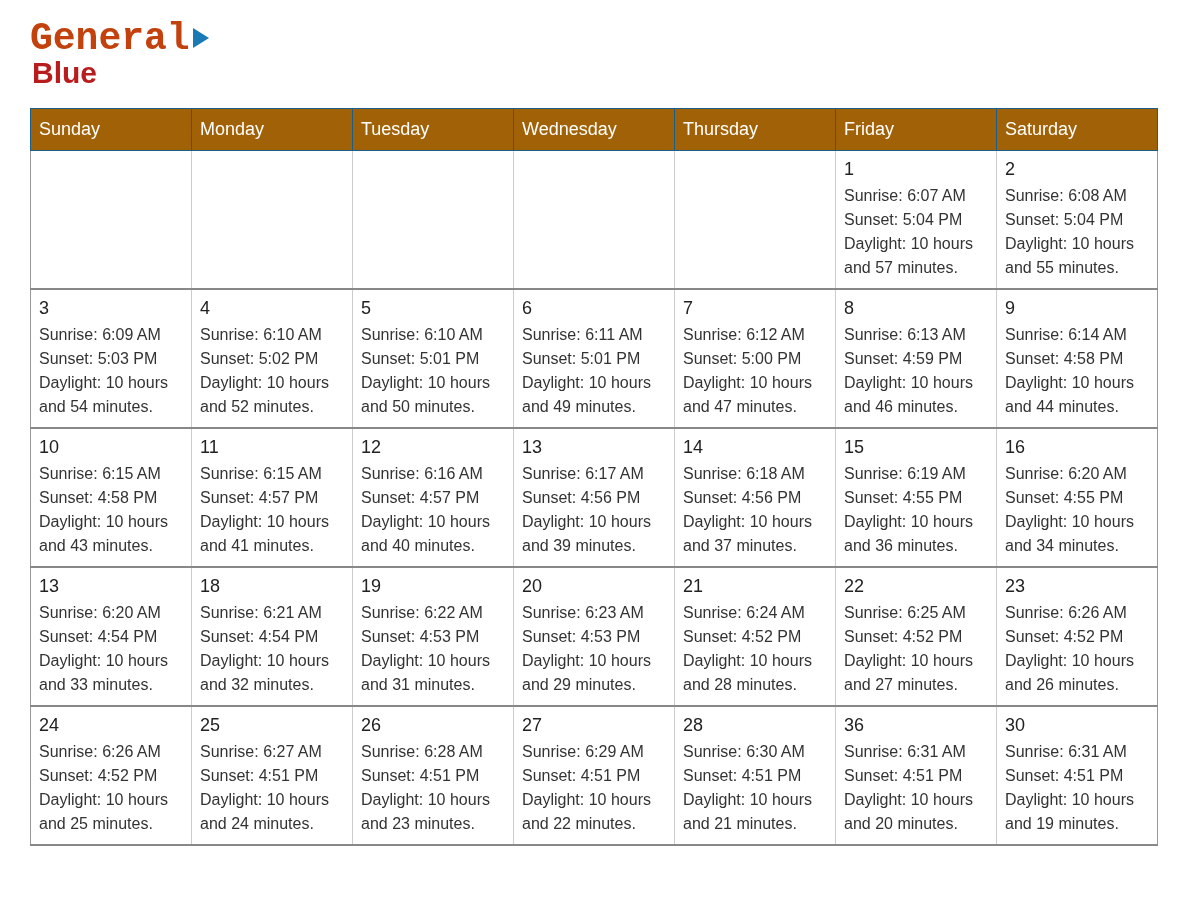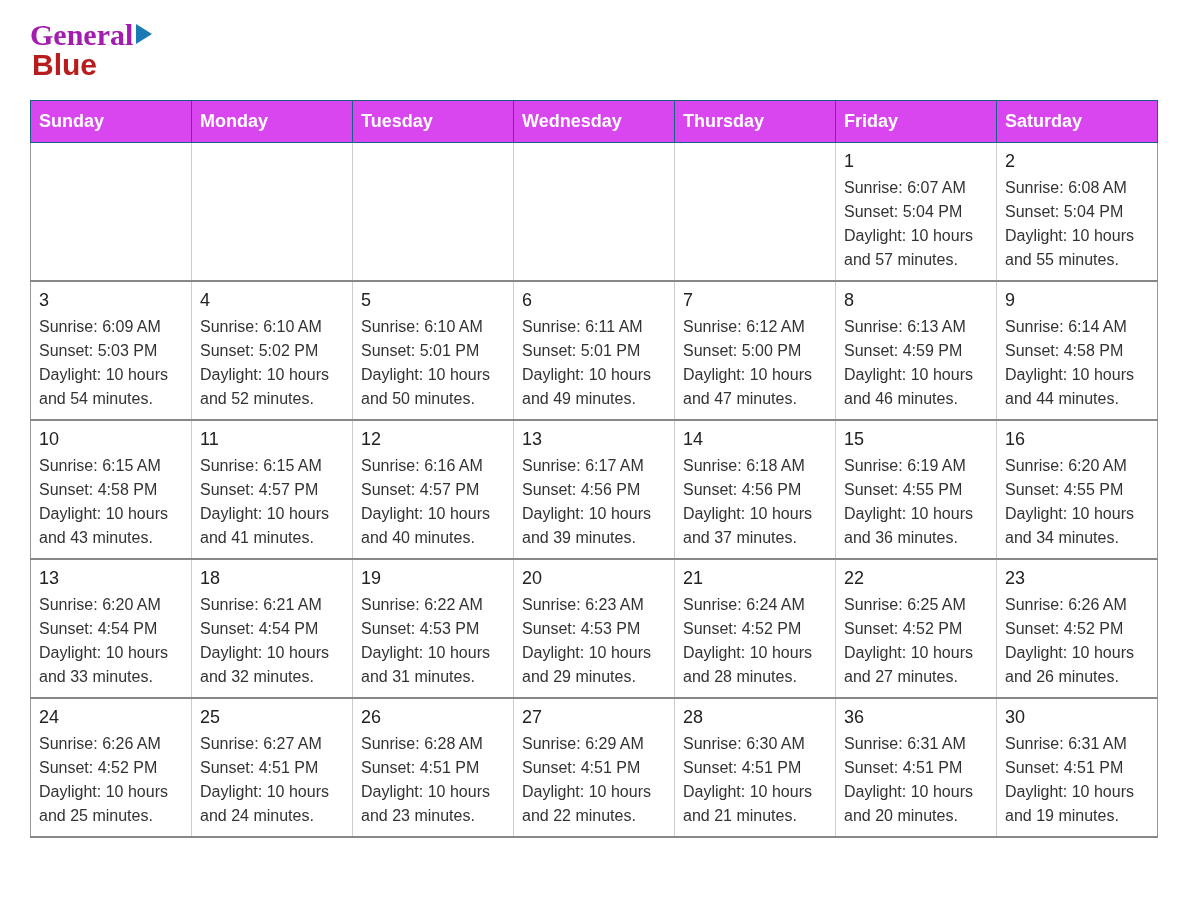--- a/index.html
+++ b/index.html
@@ -29,25 +29,25 @@
       font-size: 22px;
       color: #444;
       margin-top: 4px;
     }
     .calendar {
       width: 100%;
       border-collapse: collapse;
       border: 1px solid #999;
     }
     .calendar thead tr th {
-      background-color: #d946ef;
+      background-color: #a16207;
       color: #fff;
       padding: 10px 8px;
       font-size: 18px;
-      font-weight: bold;
+      font-weight: normal;
       text-align: left;
       border: 1px solid #1a5f8a;
     }
     .calendar tbody tr {
       border-bottom: 2px solid #888;
     }
     .calendar tbody tr td {
       vertical-align: top;
       padding: 8px;
       font-size: 13px;
@@ -78,21 +78,21 @@
     
     .logo-wrapper {
       display: flex;
       flex-direction: column;
       line-height: 1;
     }
     .logo-row1 {
       display: flex;
       align-items: center;
     }
-    .logo-g { font-size: 30px; font-weight: bold; color: #a21caf; font-family: Liberation Serif, serif; }
+    .logo-g { font-size: 38px; font-weight: bold; color: #c2410c; font-family: Liberation Mono, monospace; }
     .logo-triangle {
       display: inline-block;
       width: 0;
       height: 0;
       border-left: 16px solid #1a7ab5;
       border-top: 10px solid transparent;
       border-bottom: 10px solid transparent;
       margin-left: 3px;
       vertical-align: middle;
       margin-bottom: 2px;

